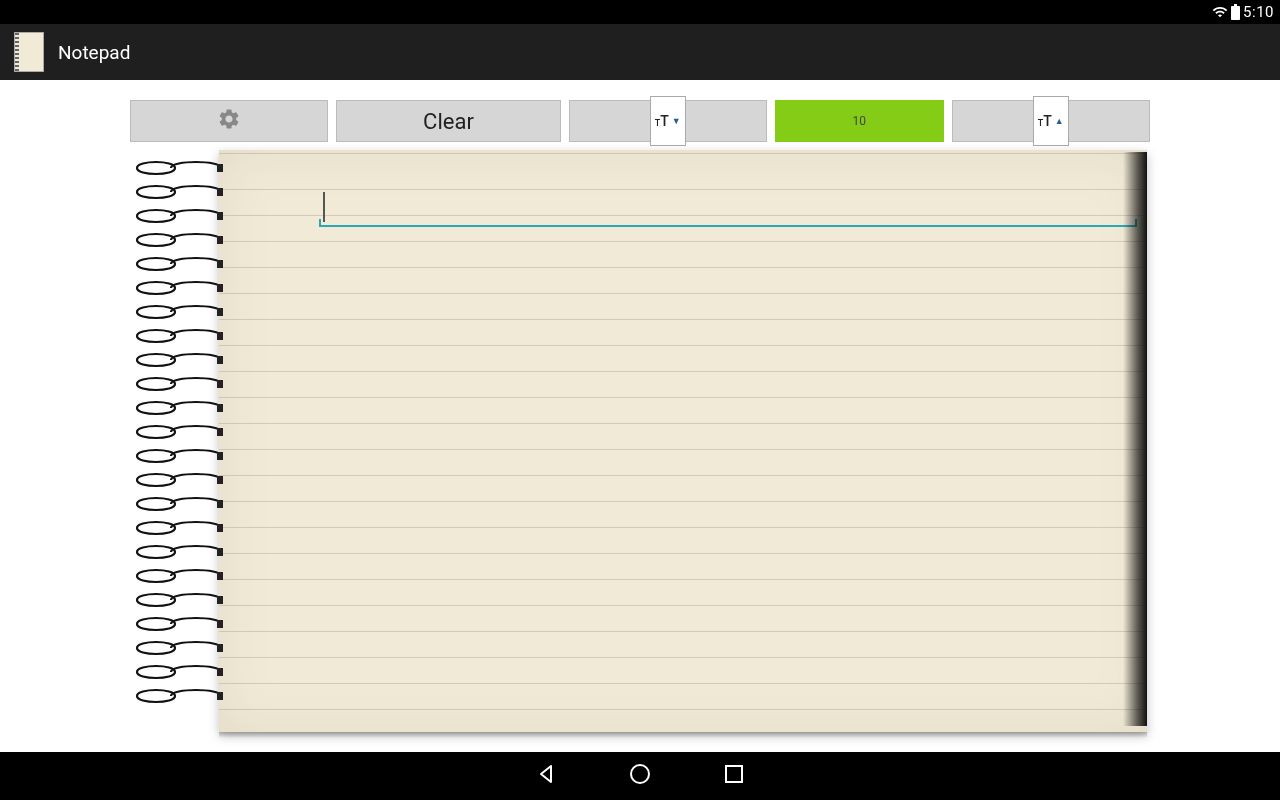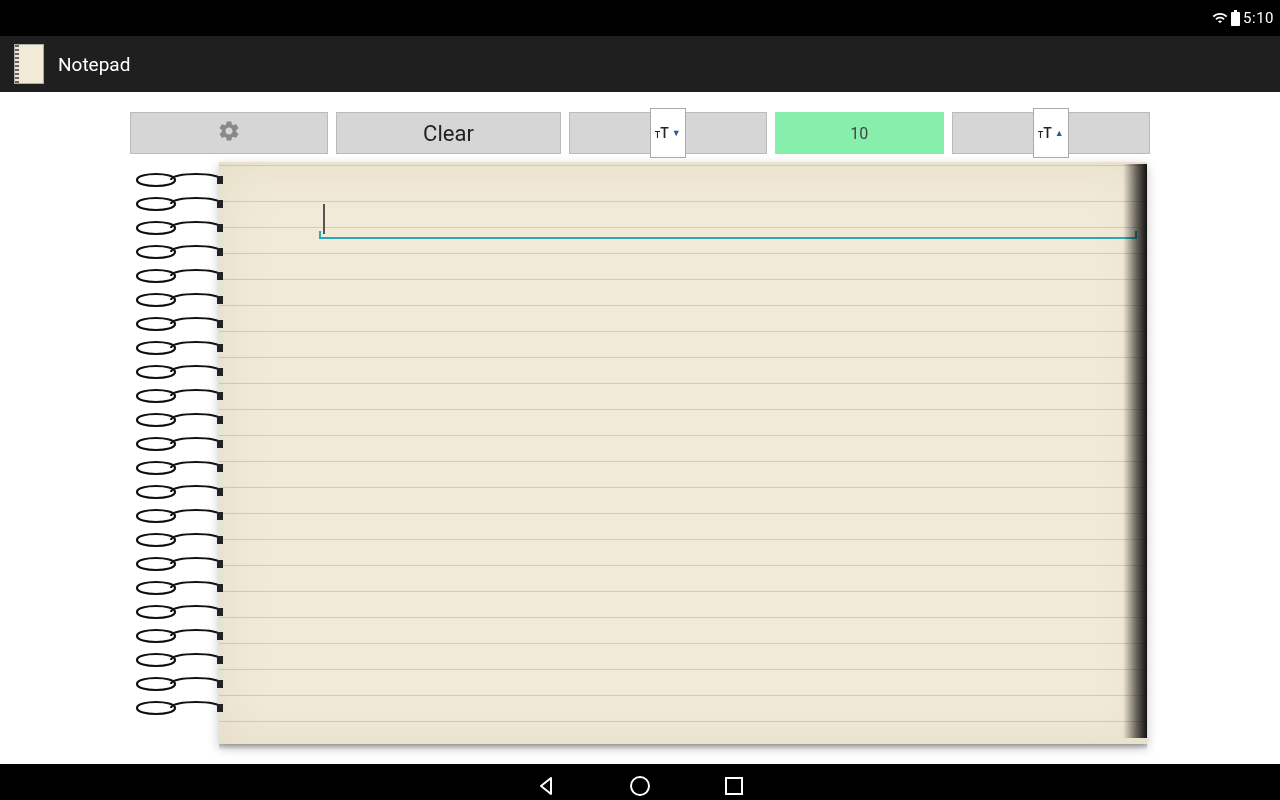--- a/index.html
+++ b/index.html
@@ -1,20 +1,20 @@
 <!DOCTYPE html>
 <html><head>
 <meta charset="utf-8">
 <style>
   * { box-sizing: border-box; margin: 0; padding: 0; }
   html, body { width: 1280px; height: 800px; overflow: hidden; font-family: Roboto, Arial, sans-serif; background: #fff; }
   
   
   .status-bar {
-    height: 36px;
+    height: 24px;
     background: #000;
     color: #fff;
     display: flex;
     justify-content: flex-end;
     align-items: center;
     padding: 0 6px;
     font-size: 14px;
     gap: 3px;
   }
   .status-bar .wifi-icon svg { width: 16px; height: 16px; fill: #fff; display:block;}
@@ -72,25 +72,25 @@
     font-size: 22px;
     color: #222;
     cursor: pointer;
   }
   .btn-settings { width: 200px; }
   .btn-clear { width: 226px; }
   .btn-font-down { width: 200px; }
   .font-size-display {
     width: 170px;
     height: 42px;
-    background: #86efac;
+    background: #84cc16;
     display: flex;
     align-items: center;
     justify-content: center;
-    font-size: 16px;
+    font-size: 12px;
     color: #444;
   }
   .btn-font-up { width: 200px; }
   
   .gear-icon svg { width: 24px; height: 24px; fill: #888; }
   
   .font-chip {
     background: #fff;
     border: 1px solid #aaa;
     padding: 16px 4px;

